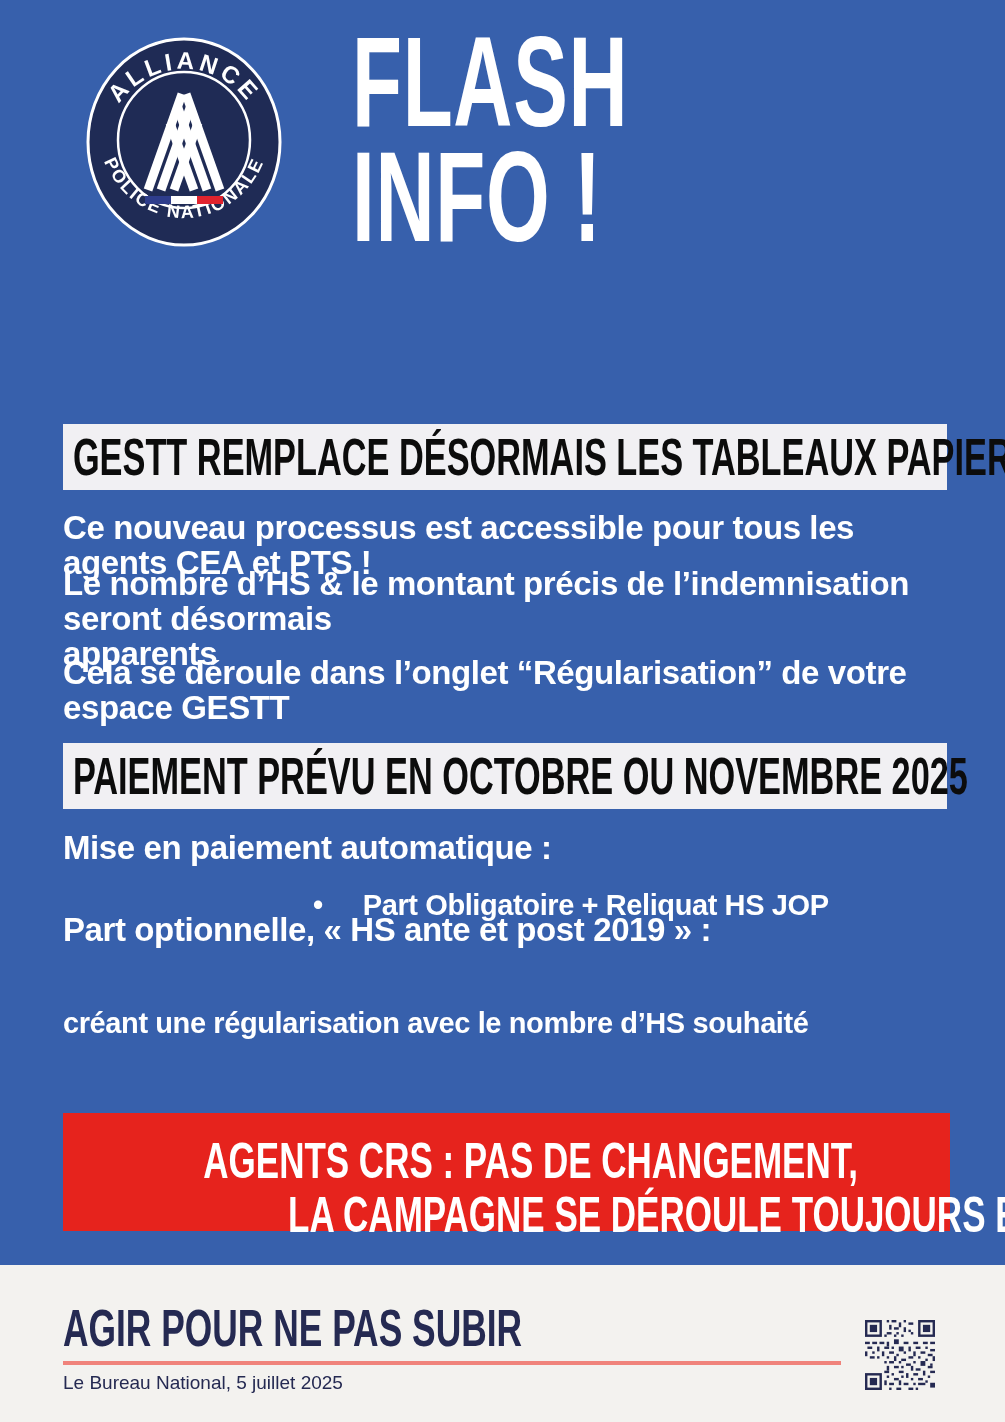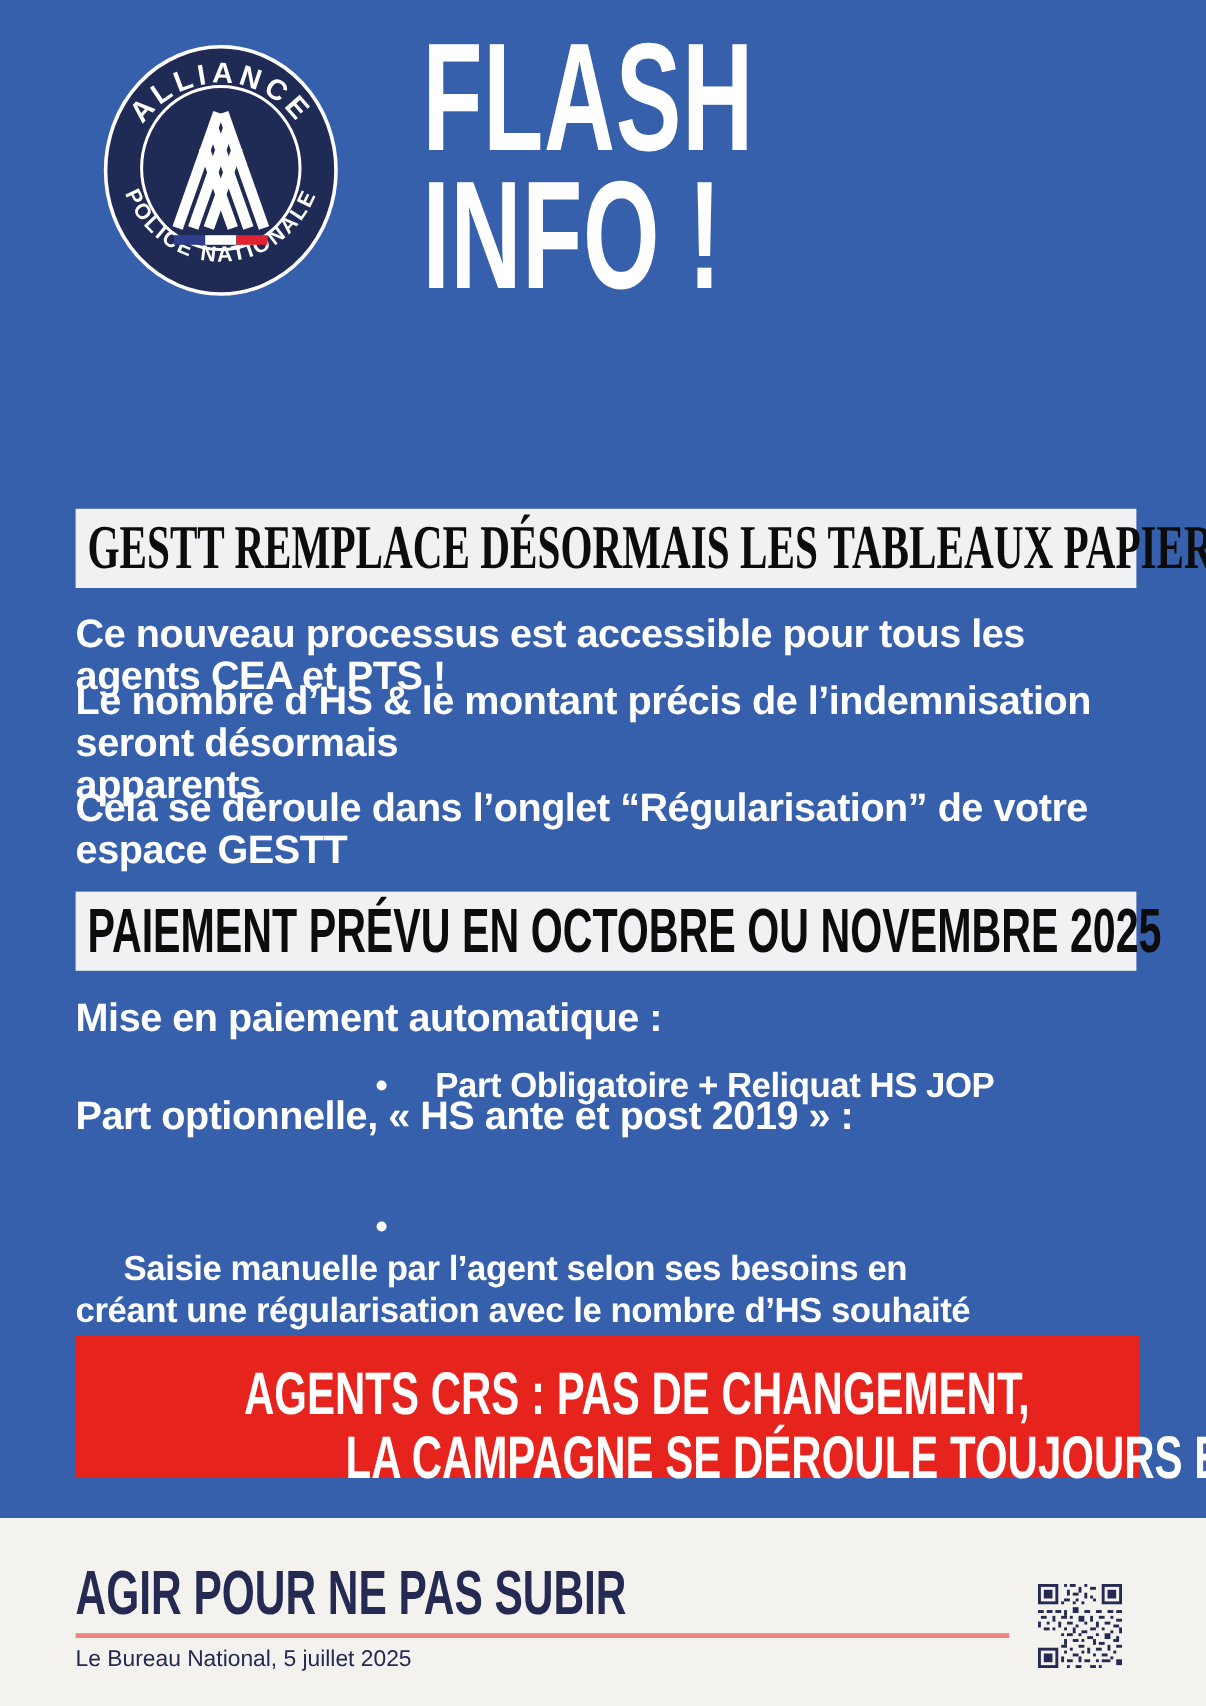--- a/index.html
+++ b/index.html
@@ -17,21 +17,21 @@
   
   .red-banner{position:absolute;left:63px;width:887px;background:#e6231d;color:#ffffff;
               text-align:center;font-weight:bold;}
   .red-banner .cond{display:inline-block;transform:scaleX(.70);transform-origin:center;white-space:nowrap;}
   .banner-campaign{top:306px;height:60px;font-size:52px;line-height:60px;}
   .banner-crs{top:1113px;height:118px;font-size:50px;line-height:54px;padding-top:21px;box-sizing:border-box;}
 
   .white-banner{position:absolute;left:63px;width:884px;height:66px;background:#f1f0f3;
                 color:#0c0c0c;font-weight:bold;font-size:52px;line-height:66px;white-space:nowrap;}
   .white-banner .cond{display:inline-block;transform:scaleX(.66);transform-origin:left center;padding-left:15px;}
-  .banner-gestt{top:424px;font-family:Liberation Serif, serif;}
+  .banner-gestt{top:424px;}
   .banner-paiement{top:743px;}
 
   
   .para{position:absolute;left:63px;width:900px;color:#ffffff;font-weight:bold;
         font-size:33px;line-height:35px;letter-spacing:-0.4px;}
   .bullet-line{position:absolute;left:63px;width:900px;color:#ffffff;font-weight:bold;
         font-size:29px;line-height:35px;letter-spacing:-0.4px;}
   .bullet-line .dot{display:inline-block;margin-left:250px;}
   .bullet-line .btxt{display:inline-block;margin-left:40px;}
 
@@ -102,23 +102,20 @@
 
   <div class="para" style="top:830px;">Mise en paiement automatique :</div>
 
   <div class="bullet-line" style="top:888px;">
     <span class="dot">•</span><span class="btxt">Part Obligatoire + Reliquat HS JOP</span>
   </div>
 
   <div class="para" style="top:912px;">Part optionnelle, « HS ante et post 2019 » :</div>
 
   <div class="bullet-line" style="top:1006px;">
-    <div>
-      <span class="dot">•</span><span class="btxt">Saisie manuelle par l’agent selon ses besoins en</span>
-    </div>
     <div>créant une régularisation avec le nombre d’HS souhaité</div>
   </div>
 
   <div class="red-banner banner-crs">
     <div><span class="cond">AGENTS CRS : PAS DE CHANGEMENT,</span></div>
     <div><span class="cond">LA CAMPAGNE SE DÉROULE TOUJOURS EN FORMAT PAPIER</span></div>
   </div>
 
   <div class="footer"></div>
   <div class="slogan">AGIR POUR NE PAS SUBIR</div>

